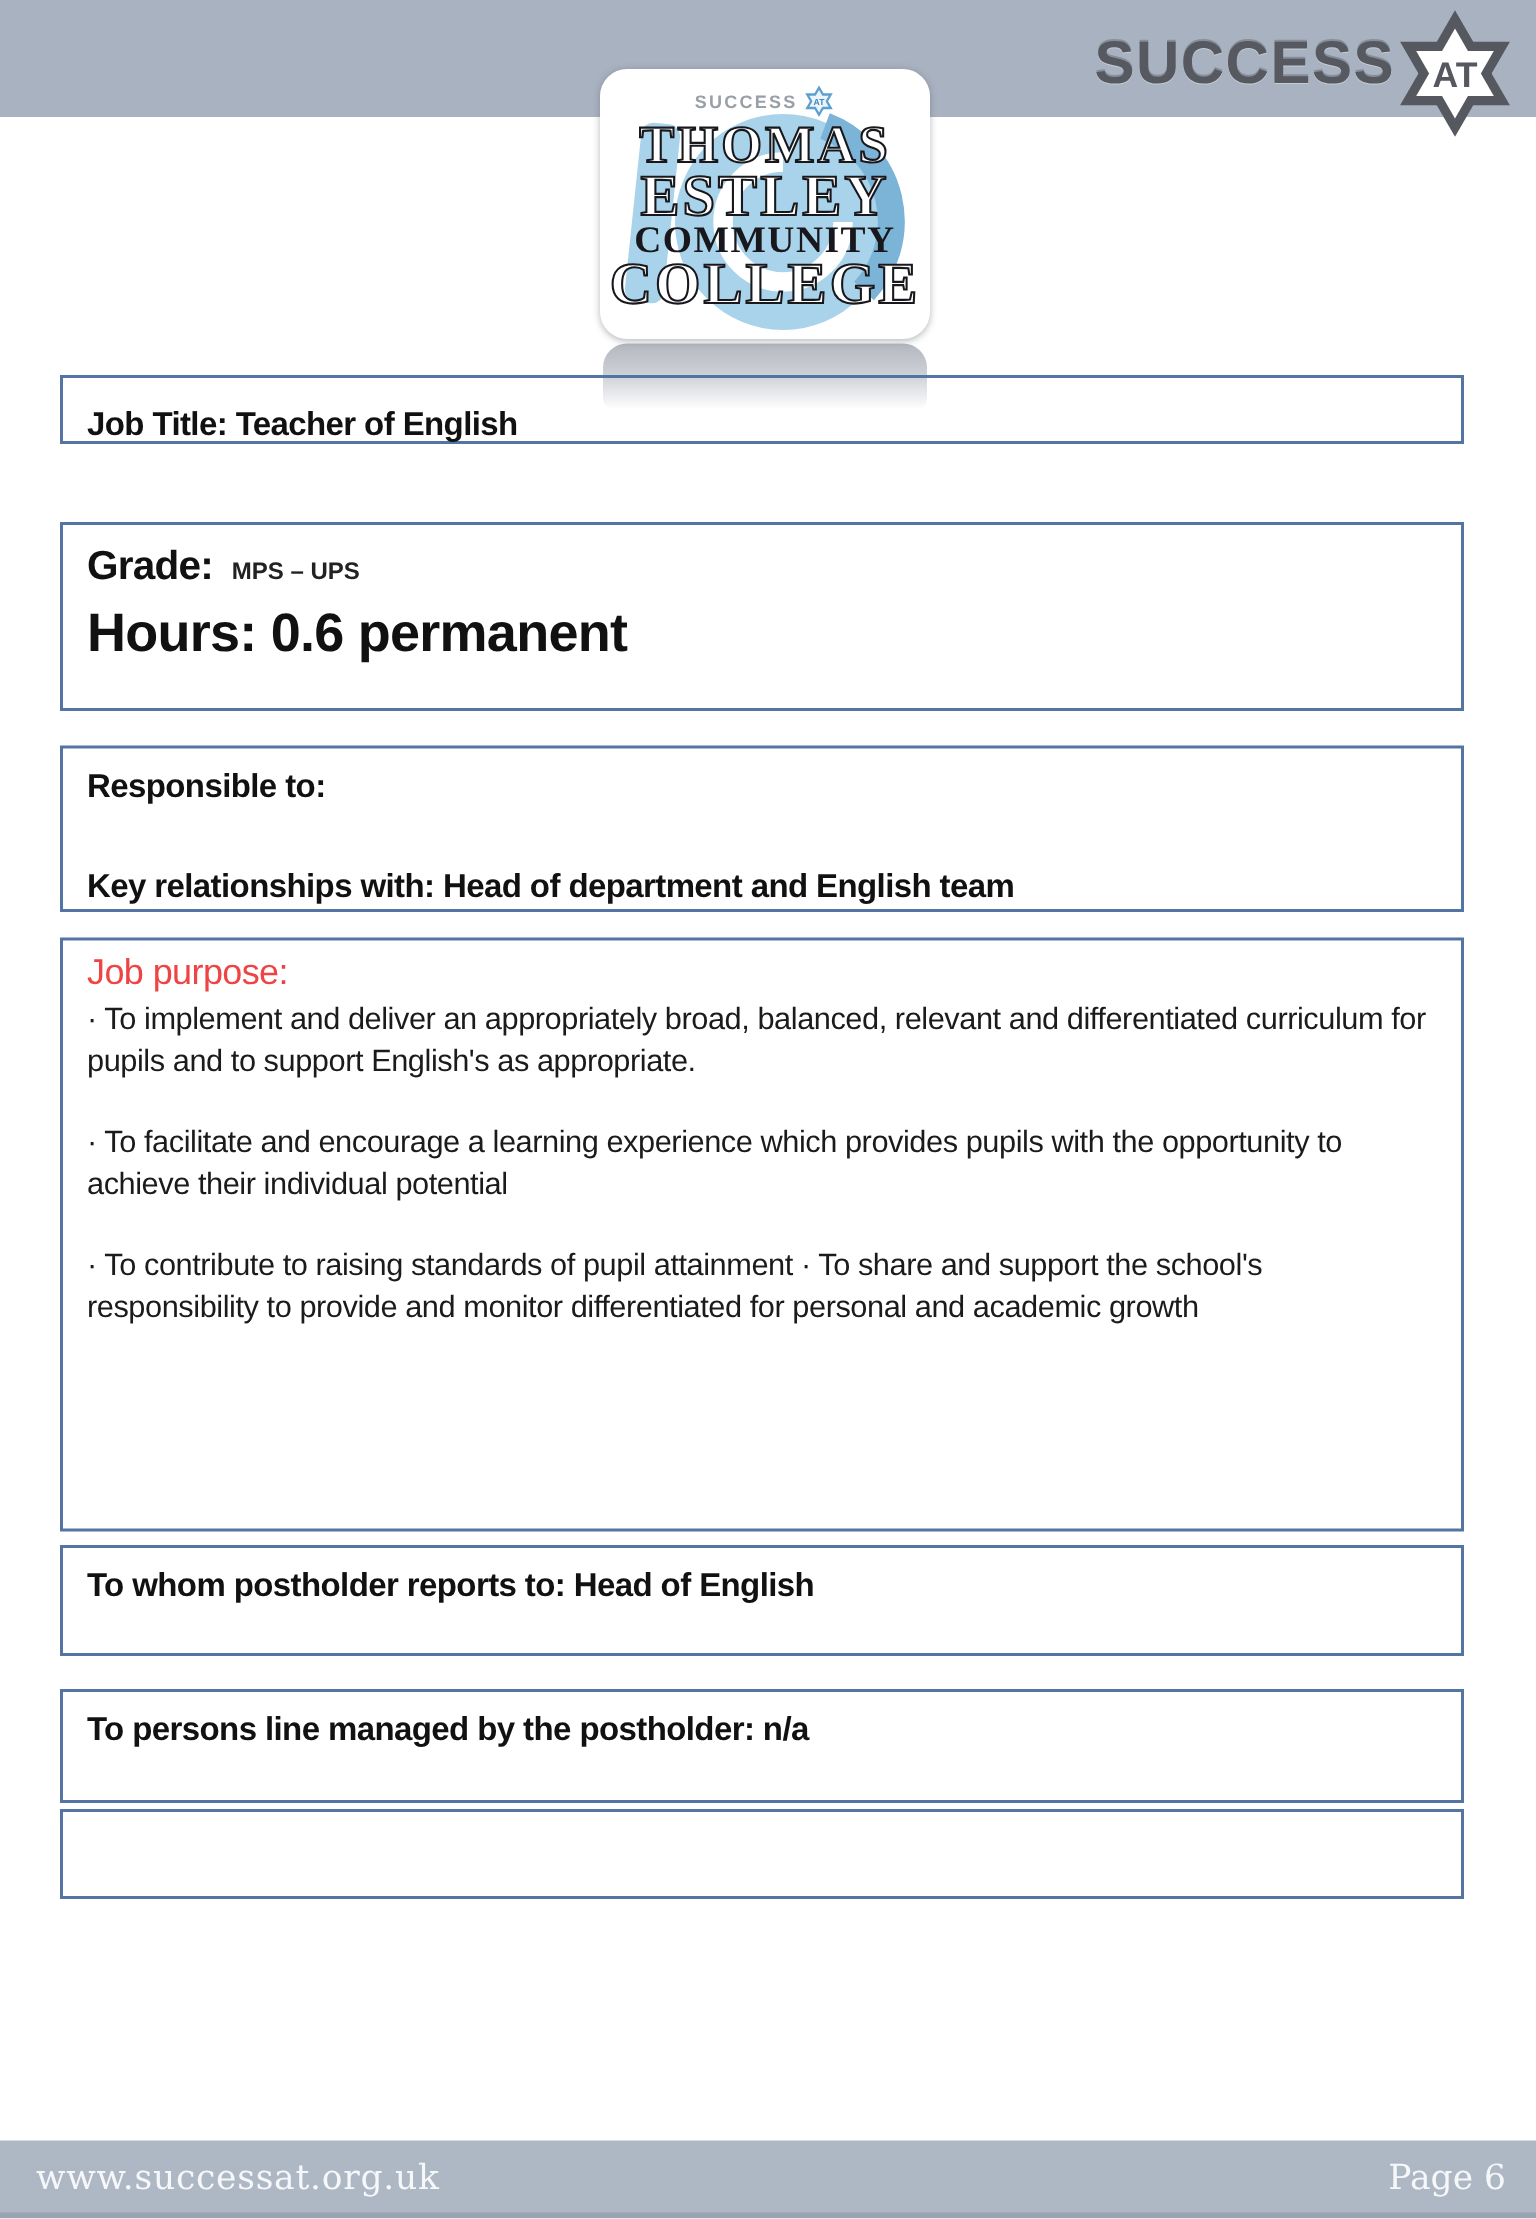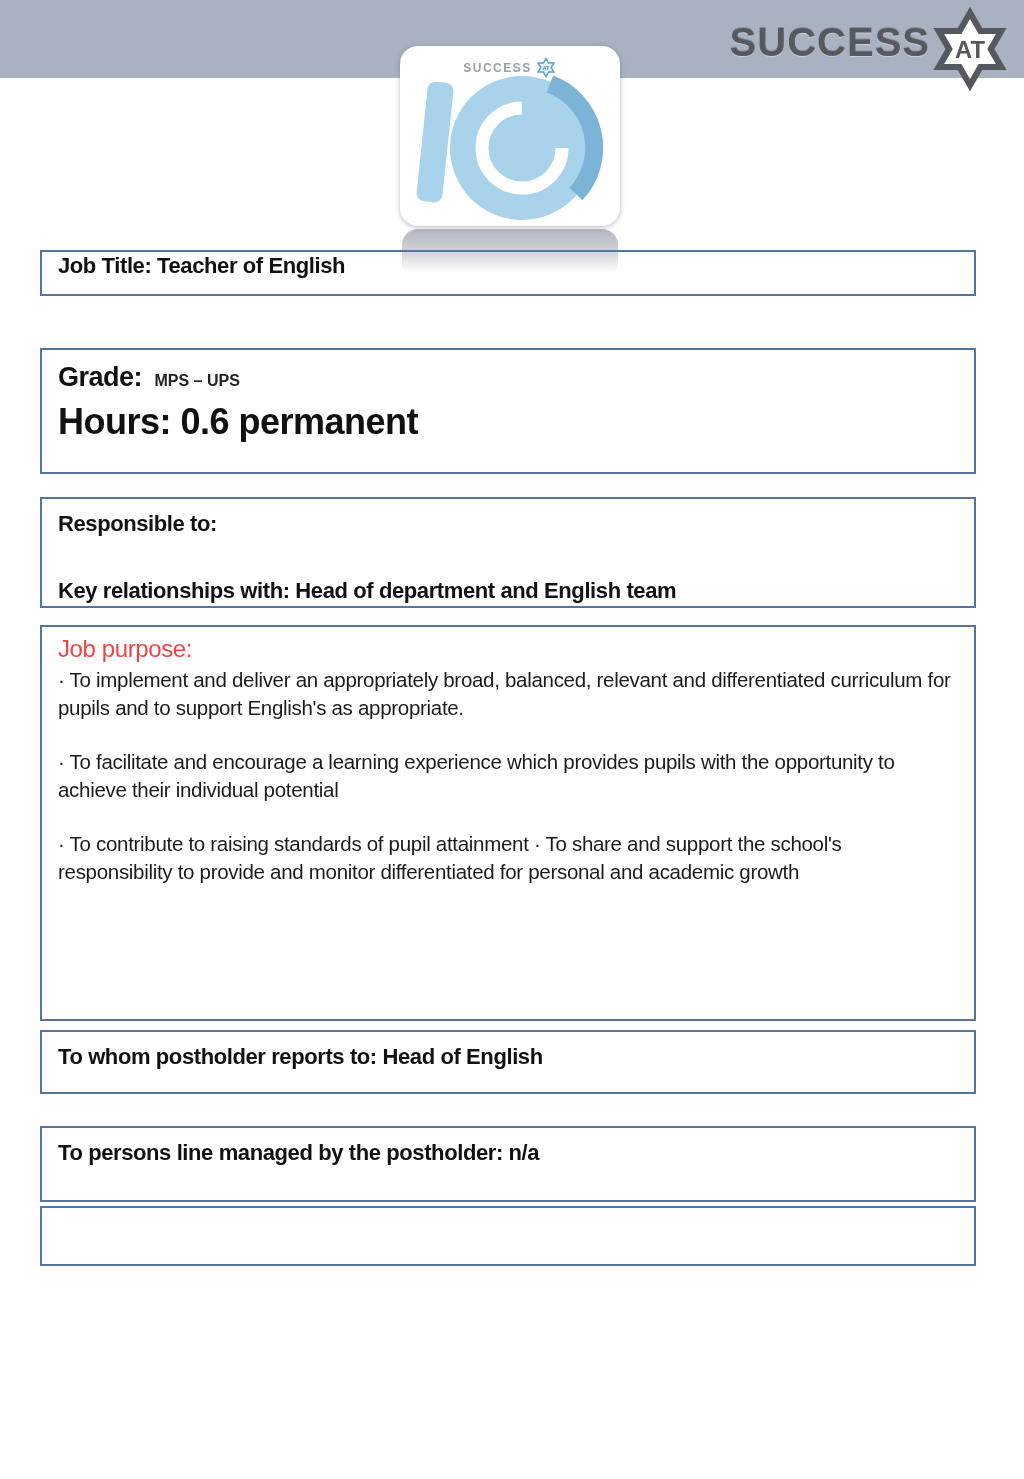--- a/index.html
+++ b/index.html
@@ -35,25 +35,25 @@
     font-family:"Liberation Serif",serif;font-weight:bold;}
   .ol{color:#ffffff;-webkit-text-stroke:1.4px #17171c;letter-spacing:2px;}
   .l1{font-size:35px;}
   .l2{font-size:39px;}
   .l3{font-size:25px;color:#17171c;-webkit-text-stroke:0;letter-spacing:1px;}
   .l4{font-size:39px;}
   
   .box{position:absolute;left:40px;width:936px;border:2px solid #5474a4;background:#ffffff;
     box-sizing:border-box;}
   .box.transparent{background:transparent;z-index:2;}
-  .box-jobtitle{top:250px;height:46px;padding:1px 16px 0;}
+  .box-jobtitle{top:250px;height:46px;padding:18px 16px 0;}
   .box-grade{top:348px;height:126px;padding:12px 16px 0;}
   .box-responsible{top:497px;height:111px;padding:12px 16px 12px;}
   .box-purpose{top:625px;height:396px;padding:8px 16px 0;}
-  .box-reports{top:1030px;height:64px;padding:12px 16px 0;}
+  .box-reports{top:1030px;height:74px;padding:12px 16px 0;}
   .box-persons{top:1126px;height:76px;padding:12px 16px 0;}
   .box-empty{top:1206px;height:60px;}
   .h-bold{font-size:22px;font-weight:bold;letter-spacing:-.4px;color:#111;}
   .grade-label{font-size:27px;font-weight:bold;letter-spacing:-.5px;color:#111;}
   .grade-value{font-size:16px;font-weight:600;letter-spacing:0;color:#222;margin-left:8px;}
   .hours-line{font-size:36px;font-weight:bold;letter-spacing:-.5px;color:#111;margin-top:8px;}
   .key-line{margin-top:41px;}
   .purpose-head{font-size:24px;font-weight:normal;letter-spacing:-.4px;color:#ef4444;margin:0 0 3px;}
   .purpose-para{font-size:20.5px;line-height:28px;letter-spacing:-.3px;margin:0 0 26px;color:#1b1b1b;}
 </style>
@@ -85,20 +85,26 @@
     <div class="logo-head">
       <span class="logo-head-word">SUCCESS</span>
       <svg class="logo-head-star" viewBox="0 0 100 100">
         <polygon points="50,2 91.6,74 8.4,74" fill="#5b9fd0"></polygon>
         <polygon points="50,98 8.4,26 91.6,26" fill="#5b9fd0"></polygon>
         <polygon points="50,16 79.4,67 20.6,67" fill="#eaf4fc"></polygon>
         <polygon points="50,84 20.6,33 79.4,33" fill="#eaf4fc"></polygon>
         <text x="50" y="60" text-anchor="middle" font-family="Liberation Sans, sans-serif" font-size="26" font-weight="bold" fill="#4a86b4">AT</text>
       </svg>
     </div>
+    <div class="logo-lines">
+      <div class="ol l1">THOMAS</div>
+      <div class="ol l2">ESTLEY</div>
+      <div class="l3">COMMUNITY</div>
+      <div class="ol l4">COLLEGE</div>
+    </div>
   </div>
   <div class="logo-reflection"></div>
 
   <div class="box transparent box-jobtitle">
     <div class="h-bold">Job Title: Teacher of English</div>
   </div>
 
   <div class="box box-grade">
     <div>
       <span class="grade-label">Grade:</span>
@@ -124,14 +130,19 @@
   <div class="box box-reports">
     <div class="h-bold">To whom postholder reports to: Head of English</div>
   </div>
 
   <div class="box box-persons">
     <div class="h-bold">To persons line managed by the postholder: n/a</div>
   </div>
 
   <div class="box box-empty"></div>
 
+  <div class="footer-bar">
+    <div class="footer-url">www.successat.org.uk</div>
+    <div class="footer-page">Page 6</div>
+    <div class="edge"></div>
+  </div>
 
 </div>
 
 </body></html>

